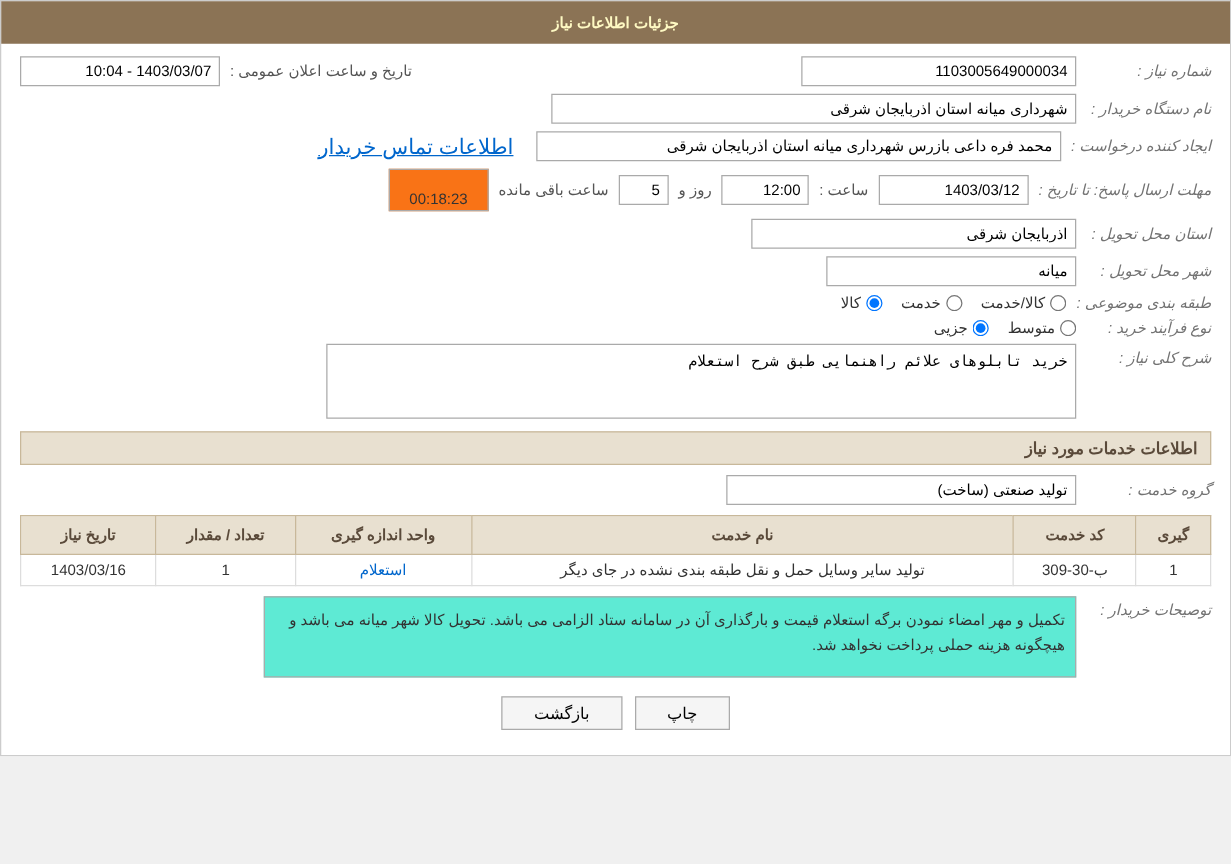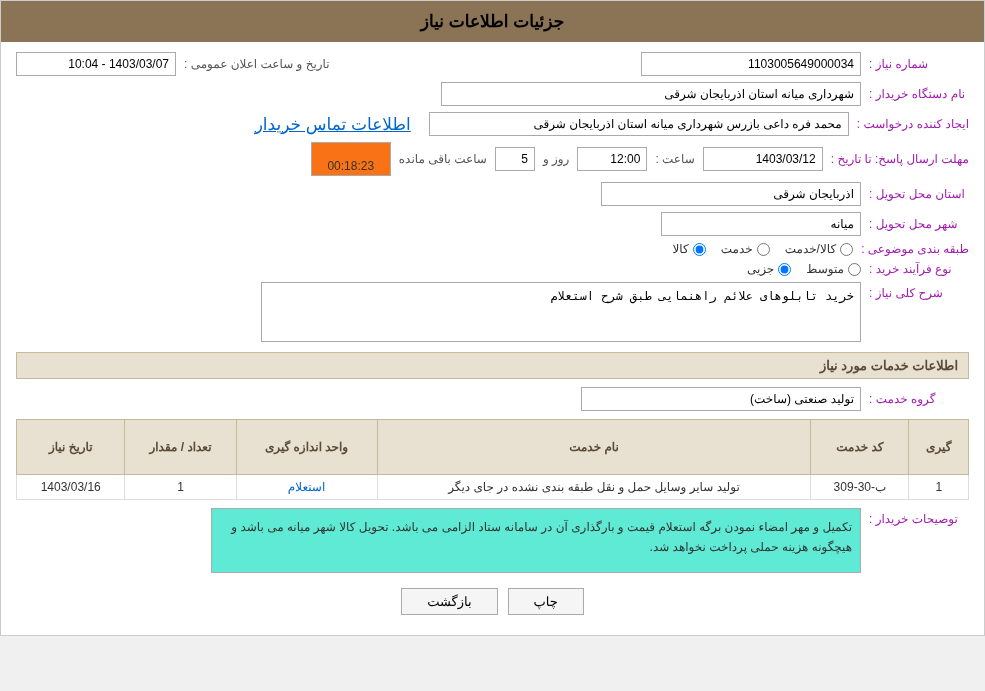--- a/index.html
+++ b/index.html
@@ -11,44 +11,45 @@
       color: #333;
     }
     .container {
       width: 985px;
       margin: 0 auto;
       background: #fff;
       border: 1px solid #ccc;
     }
     .header {
       background: #8B7355;
-      color: #000000;
+      color: #fef9c3;
       text-align: center;
       padding: 10px;
-      font-size: 17px;
+      font-size: 12px;
       font-weight: bold;
     }
     .content {
       padding: 10px 15px;
     }
     .section-header {
       background: #e8e0d0;
       border: 1px solid #c8b89a;
       padding: 5px 10px;
       margin: 10px 0 8px 0;
       font-size: 13px;
       font-weight: bold;
       color: #5a4a3a;
     }
     .label {
-      color: #a21caf;
+      color: #737373;
       font-size: 12px;
       white-space: nowrap;
       min-width: 100px;
-      text-align: left;
+      text-align: right;
+      font-style: italic;
     }
     .input-field {
       border: 1px solid #aaa;
       padding: 3px 6px;
       background: #fff;
       font-family: Tahoma, Arial, sans-serif;
       font-size: 12px;
       direction: rtl;
       height: 24px;
     }
@@ -97,21 +98,21 @@
       margin: 8px 0;
     }
     table {
       width: 100%;
       border-collapse: collapse;
       font-size: 12px;
     }
     table th {
       background: #e8e0d0;
       border: 1px solid #c8b89a;
-      padding: 20px 8px;
+      padding: 8px 8px;
       text-align: center;
       font-weight: bold;
       color: #5a4a3a;
     }
     table td {
       border: 1px solid #ddd;
       padding: 5px 8px;
       text-align: center;
     }
     table td.link-text {

